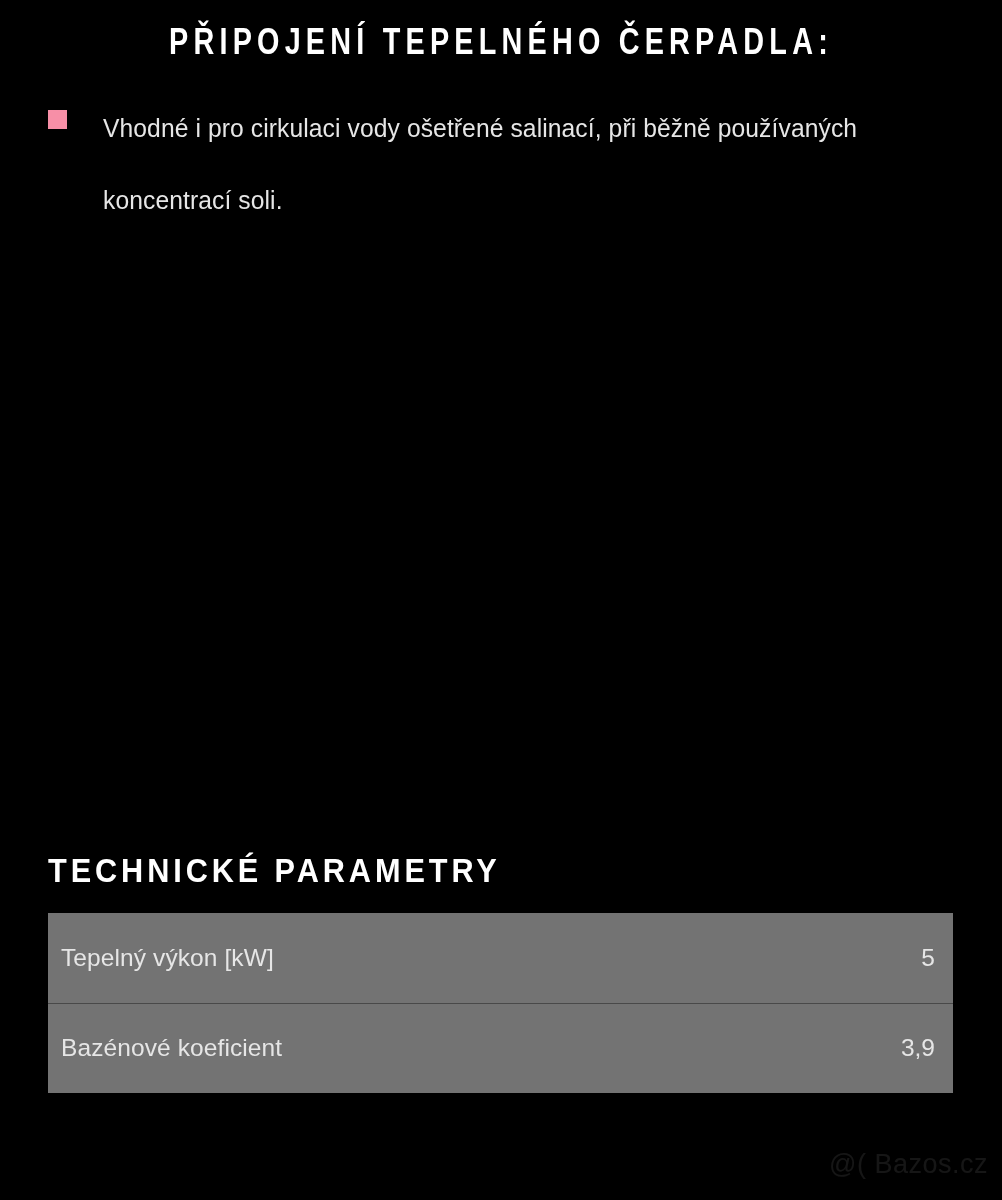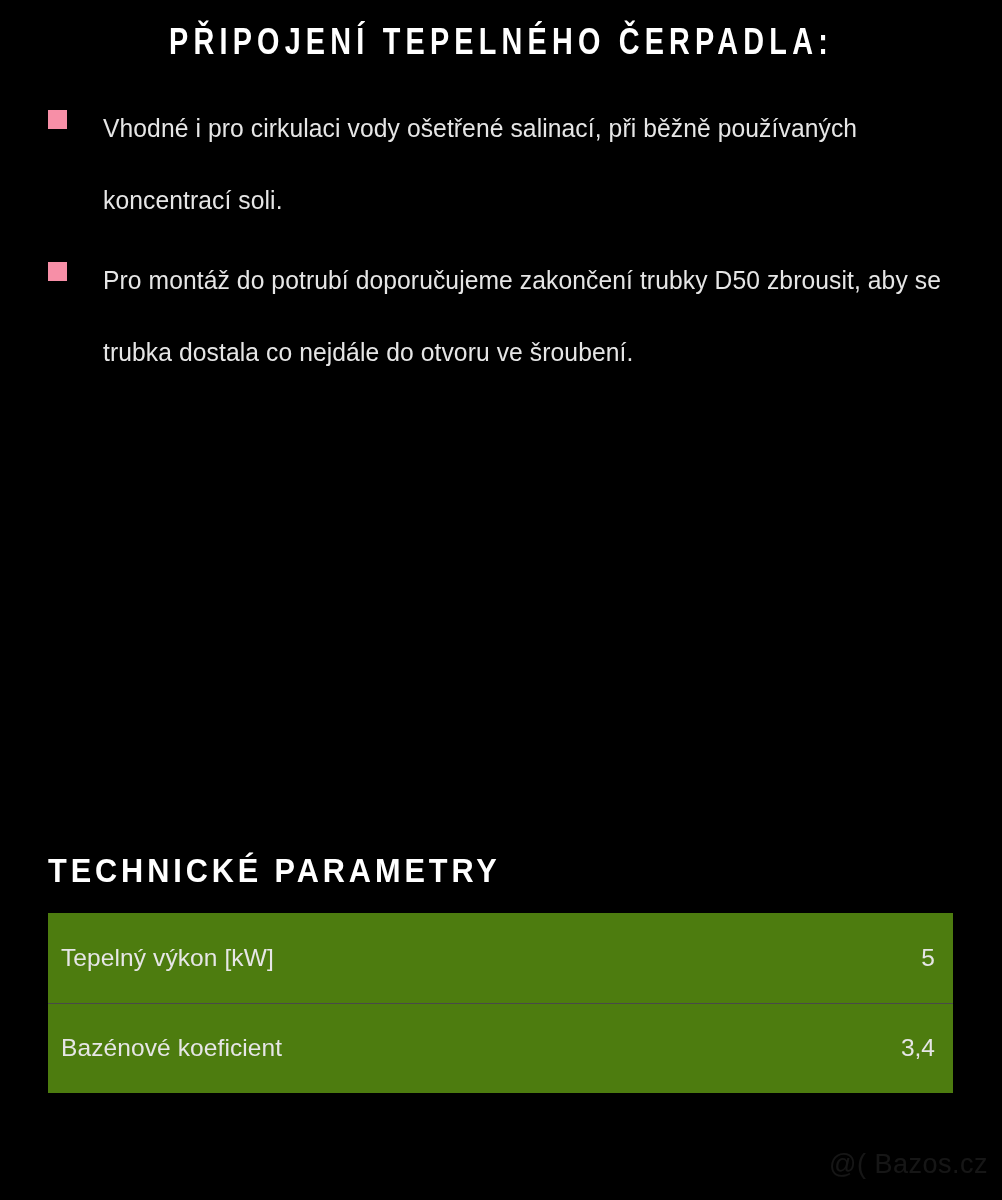--- a/index.html
+++ b/index.html
@@ -81,21 +81,21 @@
     transform-origin: left top;
     white-space: nowrap;
   }
 
   
   .spec-table {
     position: absolute;
     top: 913px;
     left: 48px;
     width: 905px;
-    background: #4d7c0f;
+    background: #737373;
     border-collapse: collapse;
     table-layout: fixed;
   }
   .spec-row {
     height: 90px;
   }
   .spec-row + .spec-row .spec-label,
   .spec-row + .spec-row .spec-value {
     border-top: 1px solid #494949;
   }
@@ -135,34 +135,30 @@
 </head>
 <body>
 
 <h1 class="page-title">PŘIPOJENÍ TEPELNÉHO ČERPADLA:</h1>
 
 <ul class="bullet-list">
   <li class="bullet-item">
     <span class="bullet-marker"></span>
     <span class="bullet-text">Vhodné i pro cirkulaci vody ošetřené salinací, při běžně používaných koncentrací soli.</span>
   </li>
-  <li class="bullet-item">
-    <span class="bullet-marker"></span>
-    <span class="bullet-text">Pro montáž do potrubí doporučujeme zakončení trubky D50 zbrousit, aby se trubka dostala co nejdále do otvoru ve šroubení.</span>
-  </li>
 </ul>
 
 <h2 class="params-heading">TECHNICKÉ PARAMETRY</h2>
 
 <table class="spec-table">
   <tbody>
     <tr class="spec-row">
       <td class="spec-label">Tepelný výkon [kW]</td>
       <td class="spec-value">5</td>
     </tr>
     <tr class="spec-row">
       <td class="spec-label">Bazénové koeficient</td>
-      <td class="spec-value">3,4</td>
+      <td class="spec-value">3,9</td>
     </tr>
   </tbody>
 </table>
 
 <div class="watermark">@( Bazos.cz</div>
 
 </body></html>

